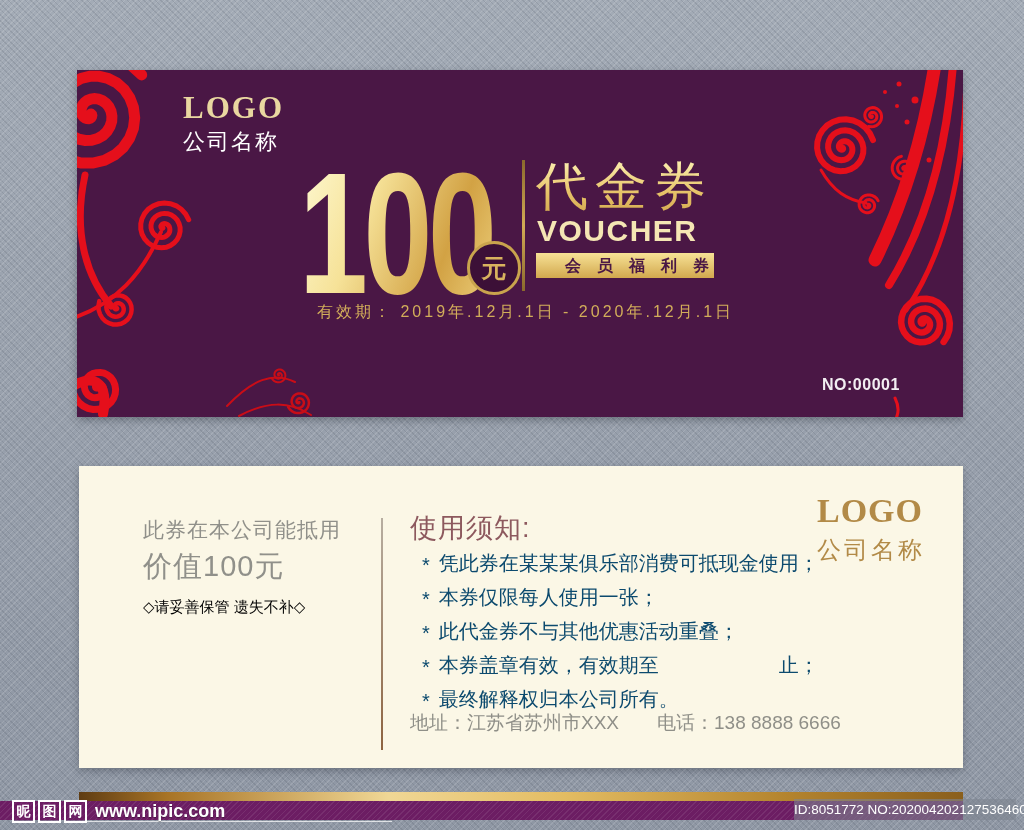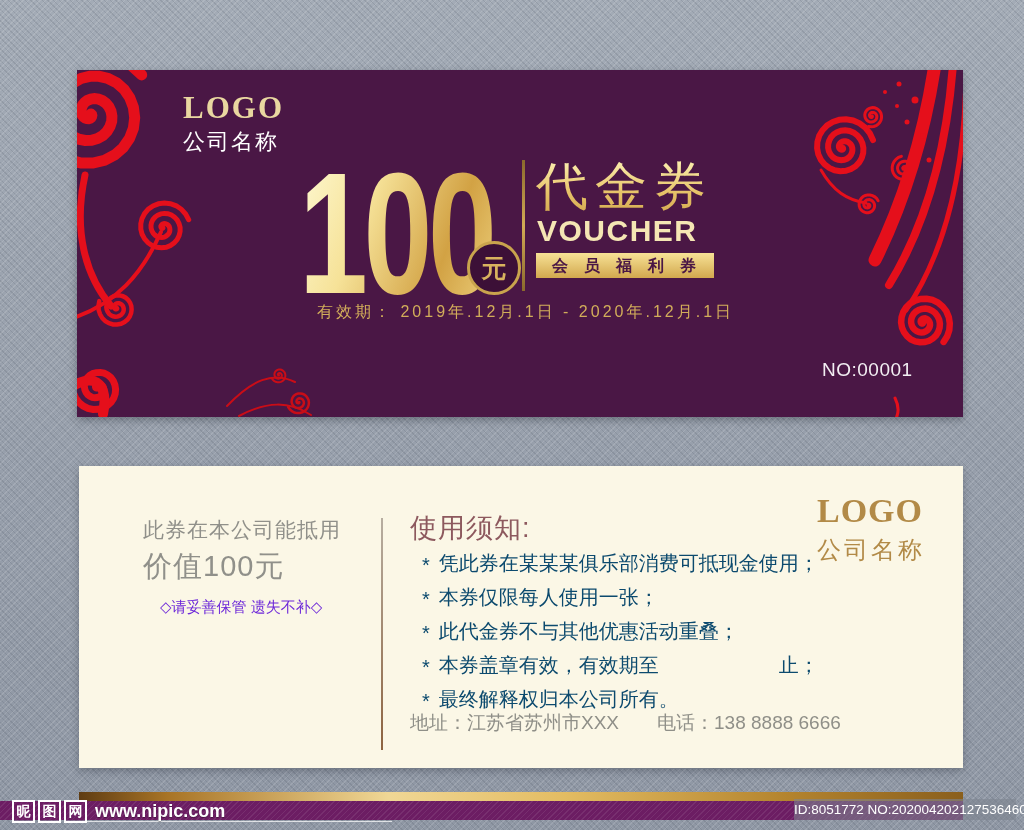--- a/index.html
+++ b/index.html
@@ -29,31 +29,31 @@
   .v-divider{position:absolute;left:445px;top:90px;width:3px;height:131px;
     background:linear-gradient(180deg,#8a692c,#d3ab55 50%,#8a692c);}
   .title-block{position:absolute;left:459px;top:88px;width:177px;}
   .title-cn{font-weight:normal;font-size:52px;line-height:1.1;letter-spacing:7px;white-space:nowrap;
     background:linear-gradient(180deg,#f9eaa8 10%,#e7c369 60%,#d3a950 100%);
     -webkit-background-clip:text;background-clip:text;color:transparent;}
   .title-en{position:absolute;left:1px;top:58px;font-weight:bold;font-size:30px;letter-spacing:1.5px;
     color:#f5e6b4;line-height:1;}
   .badge{position:absolute;left:0;top:95px;width:178px;height:25px;line-height:25px;box-sizing:border-box;
     background:linear-gradient(180deg,#f7e296,#d2a84e);color:#4a1745;font-weight:bold;font-size:16px;
-    letter-spacing:16px;padding-left:16px;white-space:nowrap;overflow:hidden;}
+    letter-spacing:16px;padding-left:29px;white-space:nowrap;overflow:hidden;}
   .validity{position:absolute;left:240px;top:232px;font-size:16px;letter-spacing:3px;color:#d2ad5a;white-space:nowrap;}
-  .serial{position:absolute;left:745px;top:289px;font-size:19px;color:#f2eef2;letter-spacing:.5px;}
+  .serial{position:absolute;left:745px;top:306px;font-size:16px;color:#f2eef2;letter-spacing:.5px;font-weight:bold;}
 
   
   .back{position:absolute;left:79px;top:466px;width:884px;height:302px;background:#fbf7e6;
     box-shadow:0 3px 8px rgba(20,25,35,.3);overflow:hidden;color:#90908a;}
   .stub{position:absolute;left:64px;top:50px;}
   .stub-line1{font-size:21px;letter-spacing:1px;}
   .stub-line2{font-size:29px;letter-spacing:1px;margin-top:3px;}
-  .stub-note{font-size:15px;margin-top:11px;color:#6d28d9;margin-left:17px;}
+  .stub-note{font-size:15px;margin-top:11px;color:#000000;}
   .qr{position:absolute;left:66px;top:161px;width:111px;height:114px;}
   .qr .sq{position:absolute;width:15px;height:15px;background:#5c5c5a;}
   .qr .dot{position:absolute;width:5px;height:5px;border-radius:50%;background:#5c5c5a;}
   .qr-label{position:absolute;left:0;top:0;width:100%;height:100%;display:flex;align-items:center;
     justify-content:center;font-size:25px;letter-spacing:2px;color:#8f8f88;}
   .h-divider{position:absolute;left:302px;top:52px;width:2px;height:232px;
     background:linear-gradient(180deg,#b7aea1,#8d6340);}
   .notice{position:absolute;left:331px;top:44px;width:430px;}
   .notice-title{font-size:27px;color:#8d595e;letter-spacing:1px;}
   .notice-item{font-size:20px;line-height:34px;color:#0c4a6e;white-space:nowrap;margin-left:12px;}

